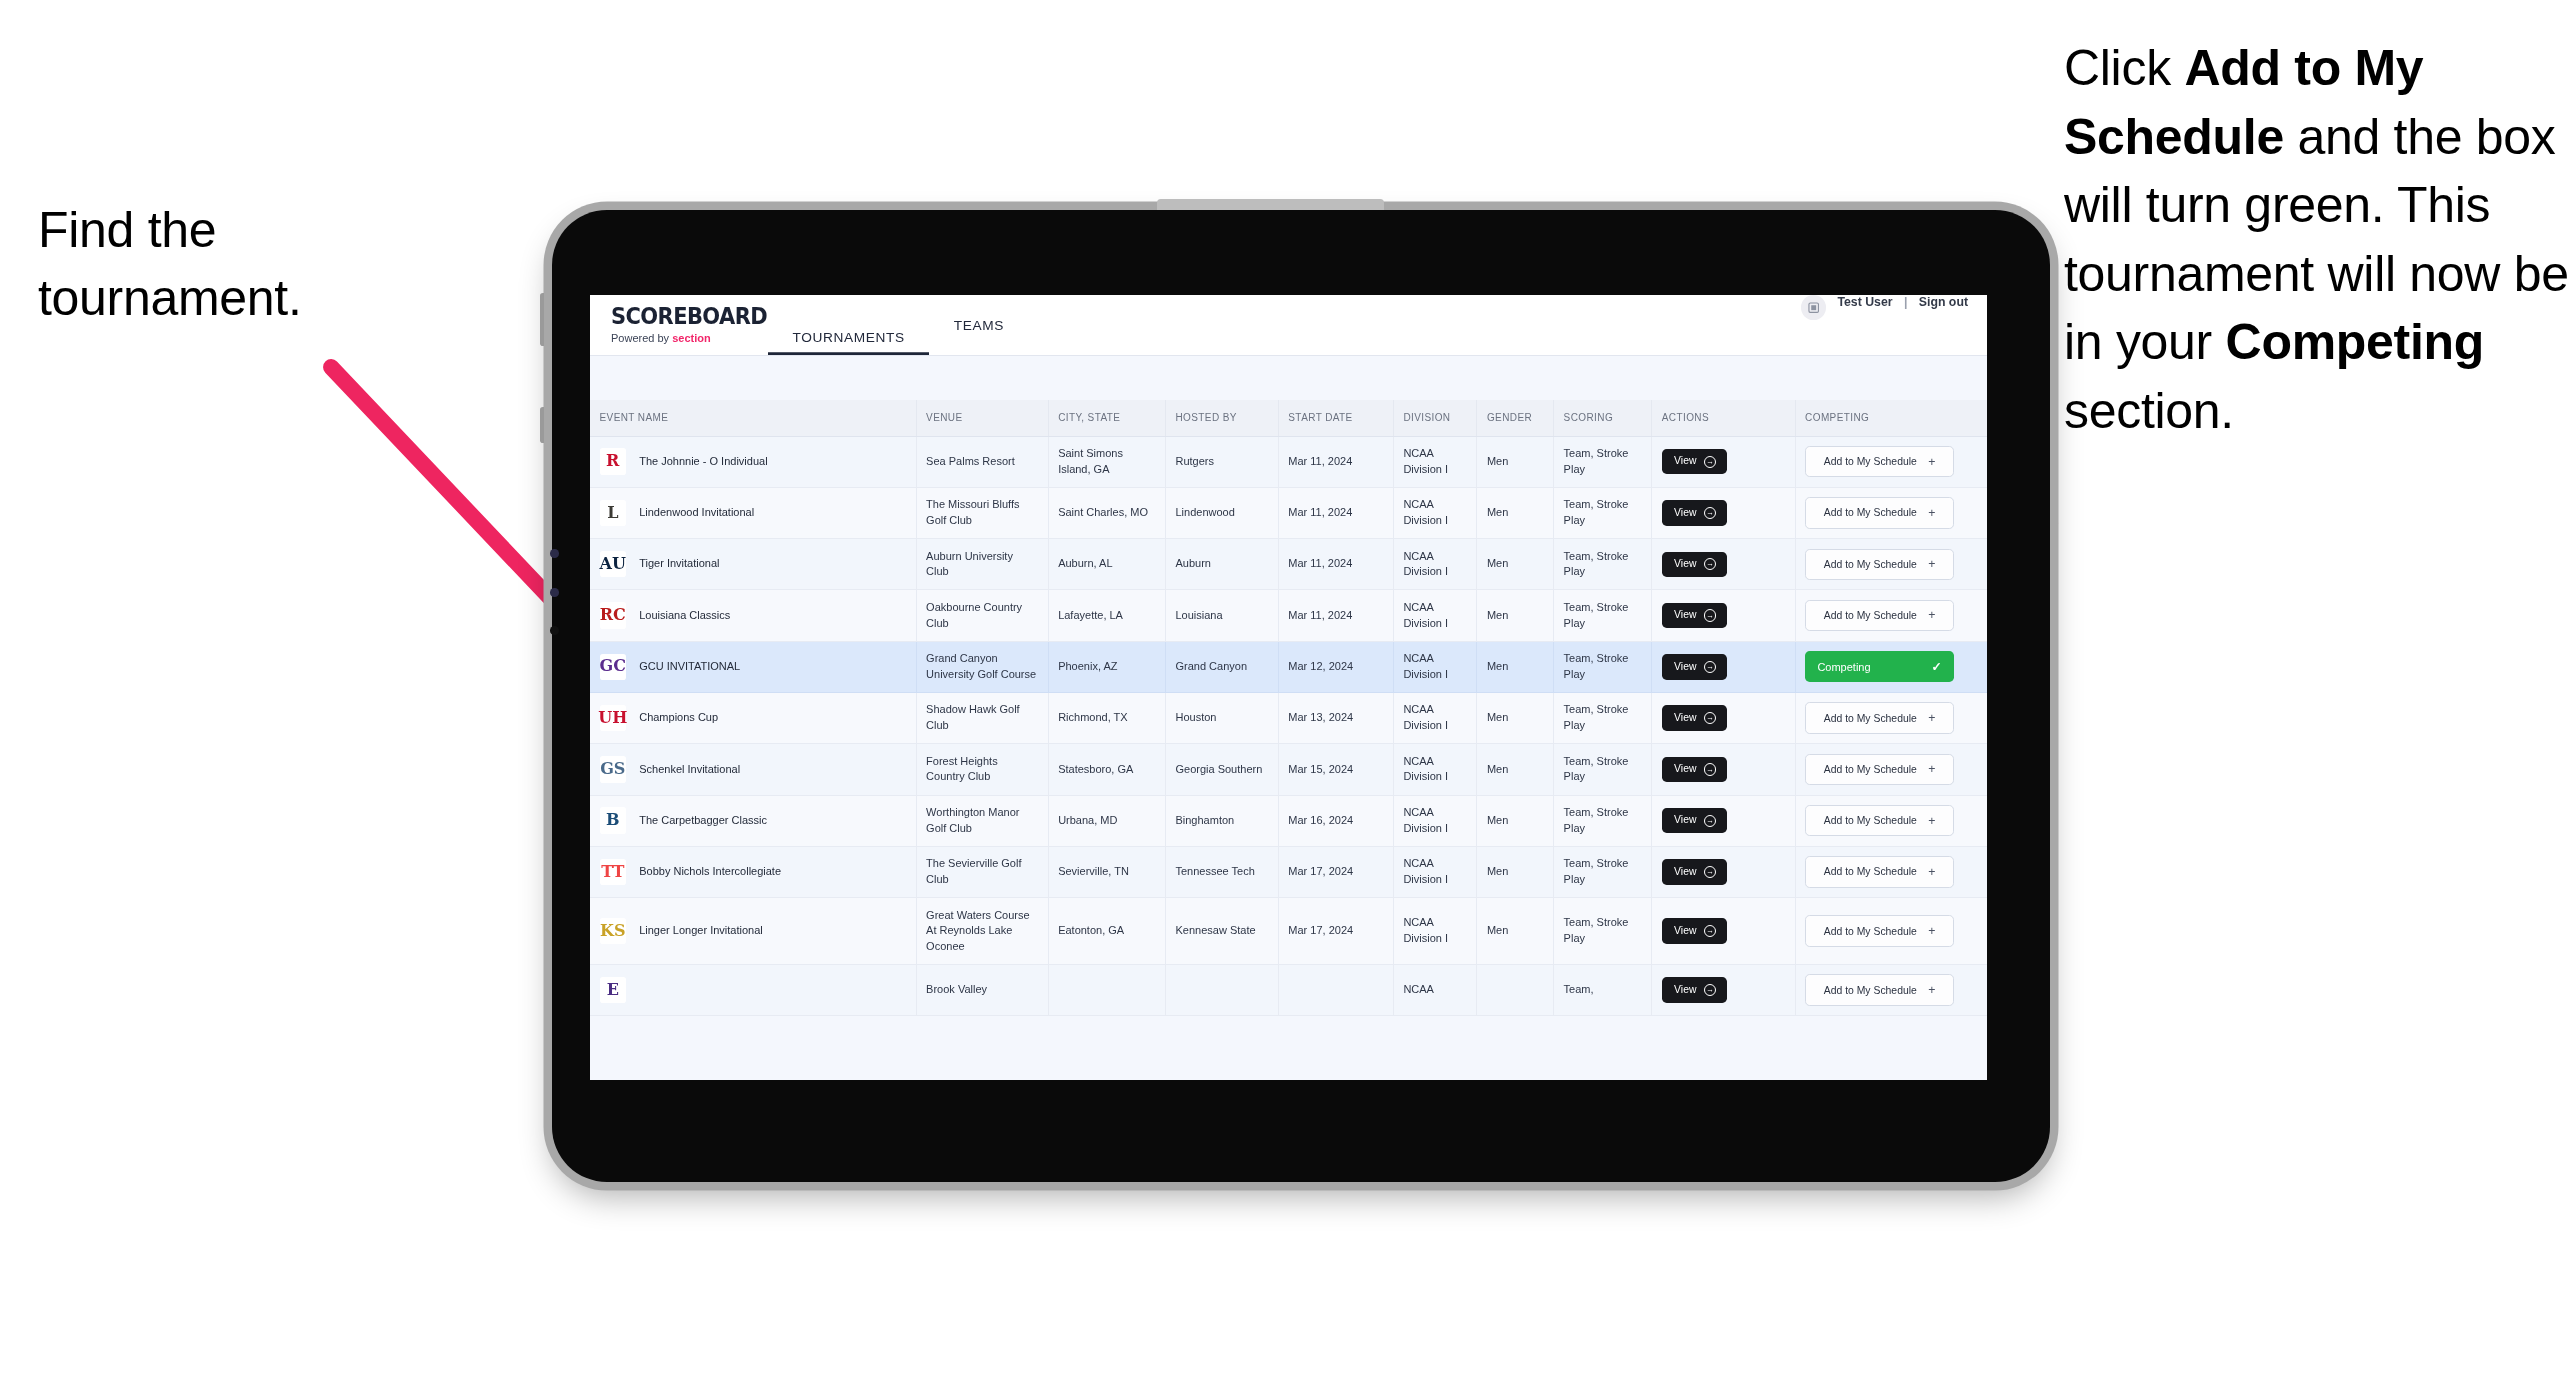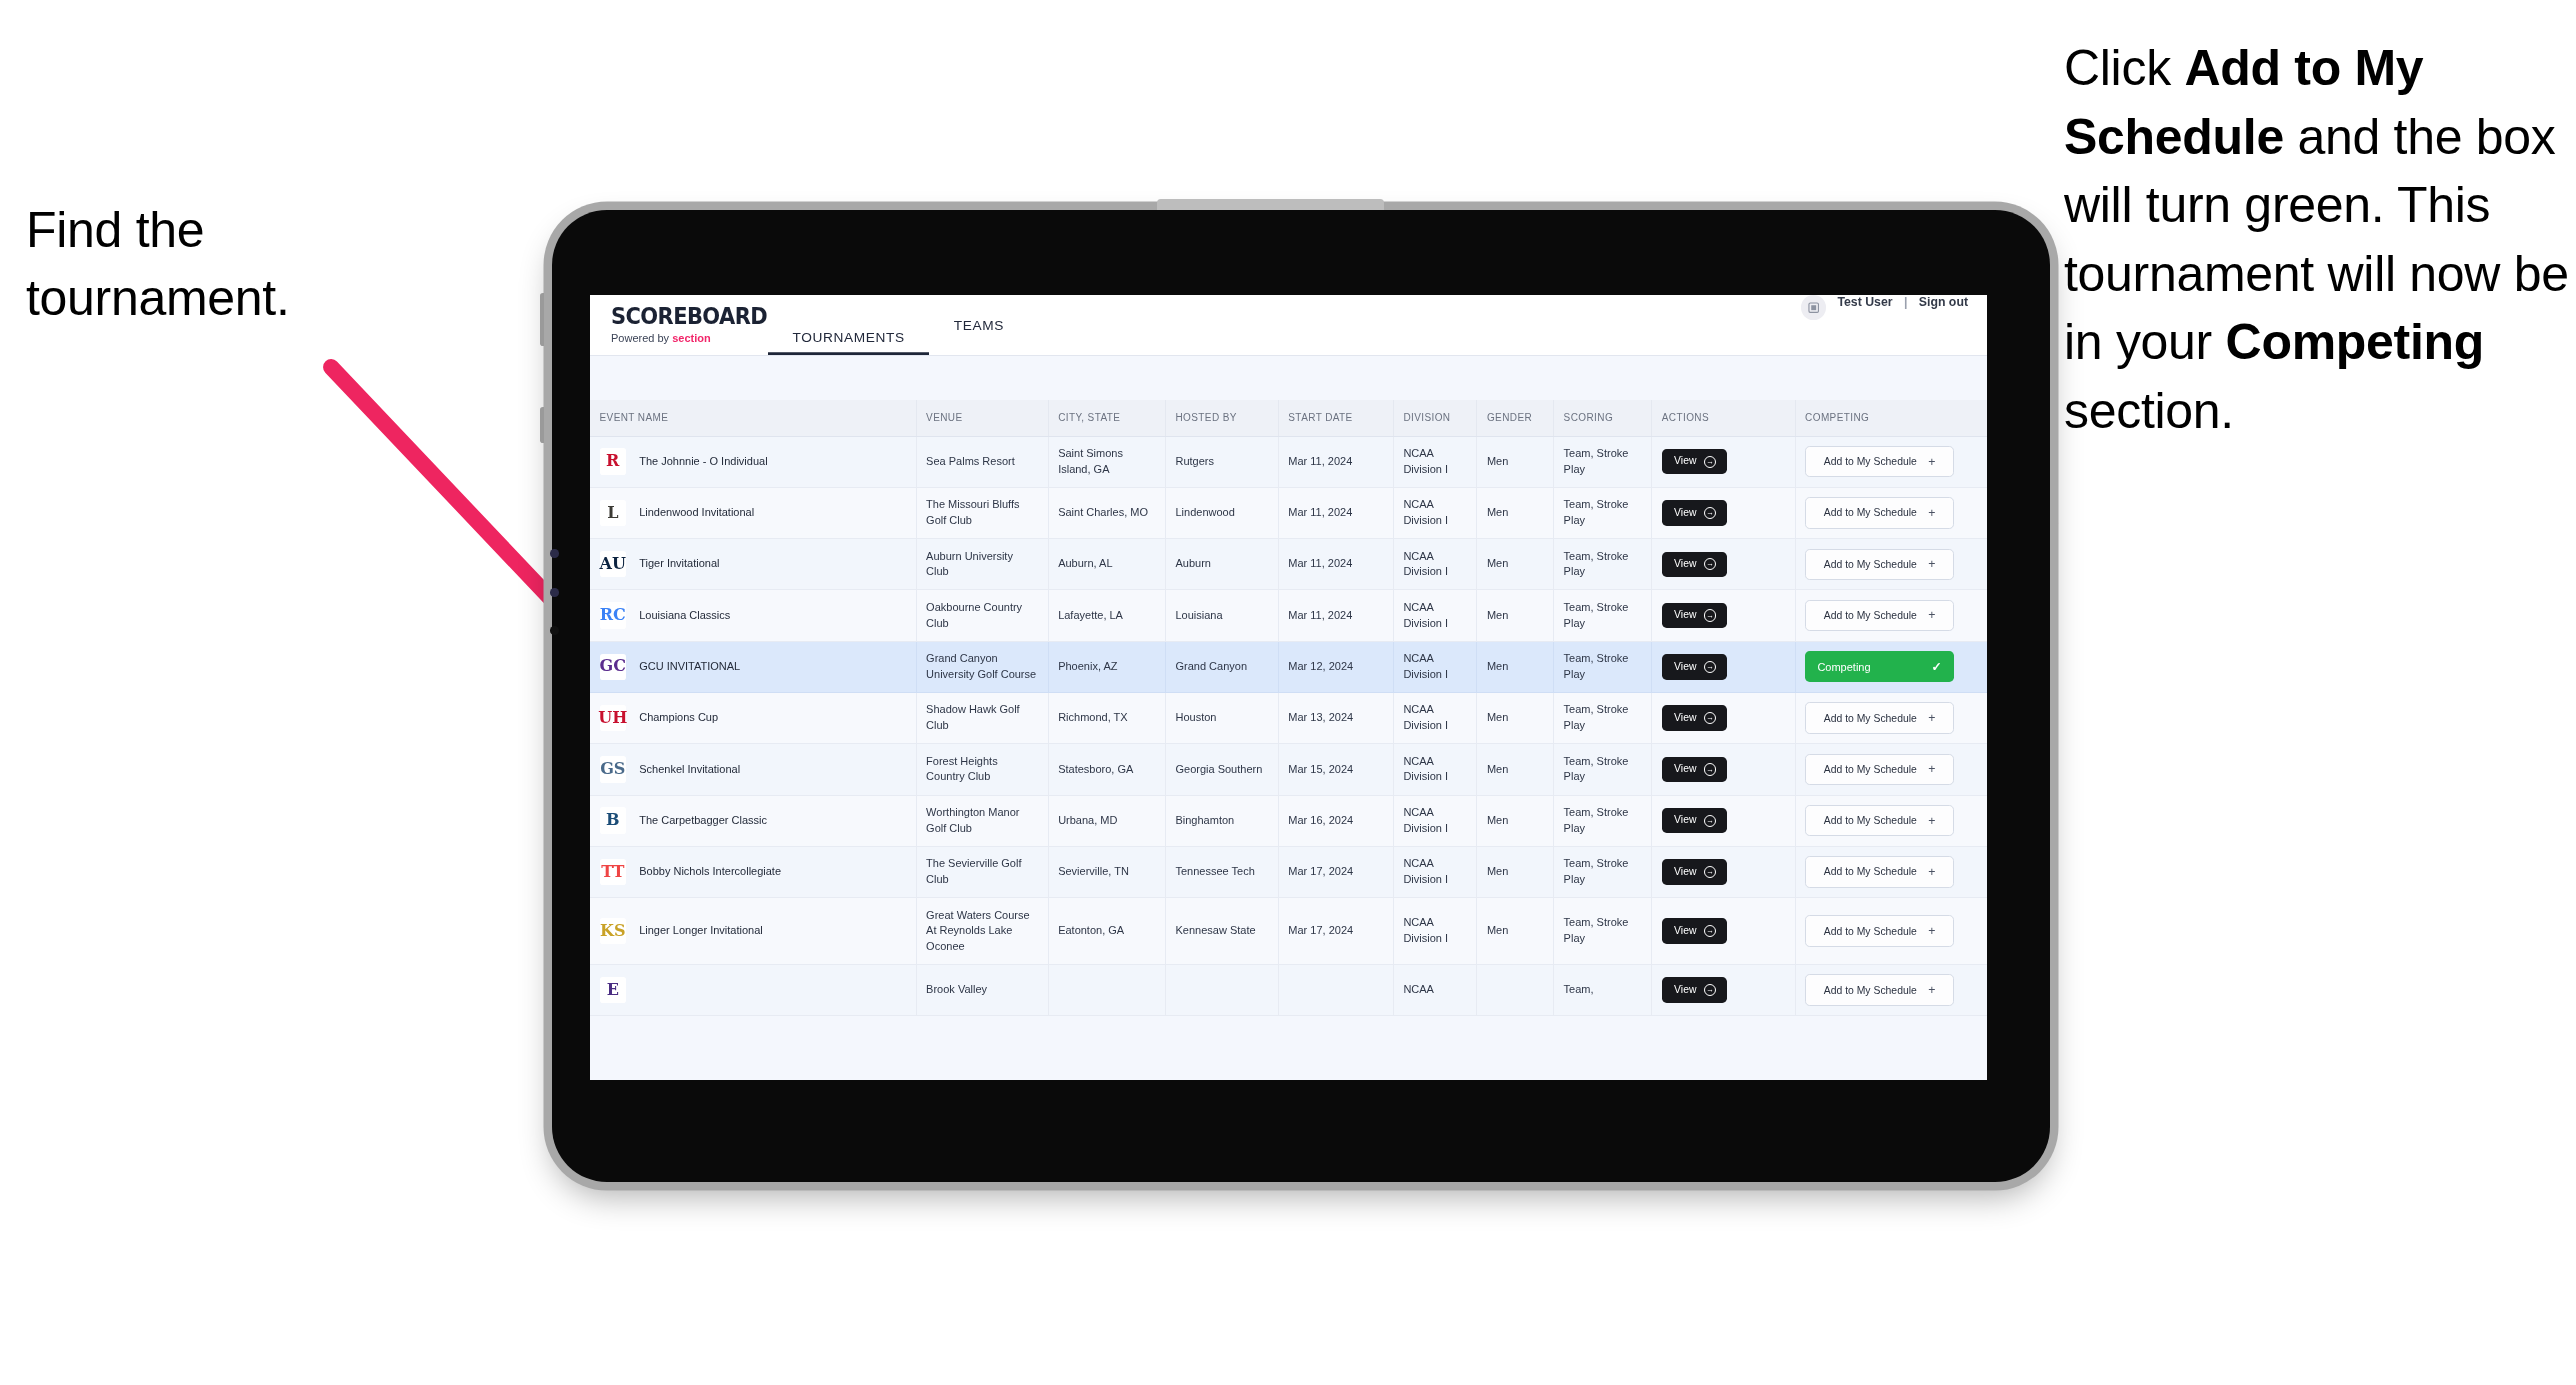--- a/index.html
+++ b/index.html
@@ -13,21 +13,21 @@
 
   
   .annot {
     position: absolute;
     color: #000;
     font-family: "Liberation Sans", sans-serif;
     font-weight: 400;
     letter-spacing: -0.3px;
   }
   .annot-left {
-    left: 26px; top: 196px;
+    left: 38px; top: 196px;
     width: 407px;
     font-size: 50px;
     line-height: 1.36;
   }
   .annot-right {
     left: 2064px; top: 34px;
     width: 516px;
     font-size: 50px;
     line-height: 1.37;
   }
@@ -342,21 +342,21 @@
                 <td>
                   <button class="btn-add">
                     <span>Add to My Schedule</span>
                     <span class="plus">+</span>
                   </button>
                 </td>
               </tr>
               <tr class="r-even ">
                 <td>
                   <div class="event-cell">
-                    <span class="logo" style="background: rgb(255, 255, 255); color: #3b82f6;">RC</span>
+                    <span class="logo" style="background: rgb(255, 255, 255); color: #b91c1c;">RC</span>
                     <span class="event-name">Louisiana Classics</span>
                   </div>
                 </td>
                 <td>Oakbourne Country Club</td>
                 <td>Lafayette, LA</td>
                 <td>Louisiana</td>
                 <td>Mar 11, 2024</td>
                 <td>NCAA Division I</td>
                 <td>Men</td>
                 <td>Team, Stroke Play</td>

